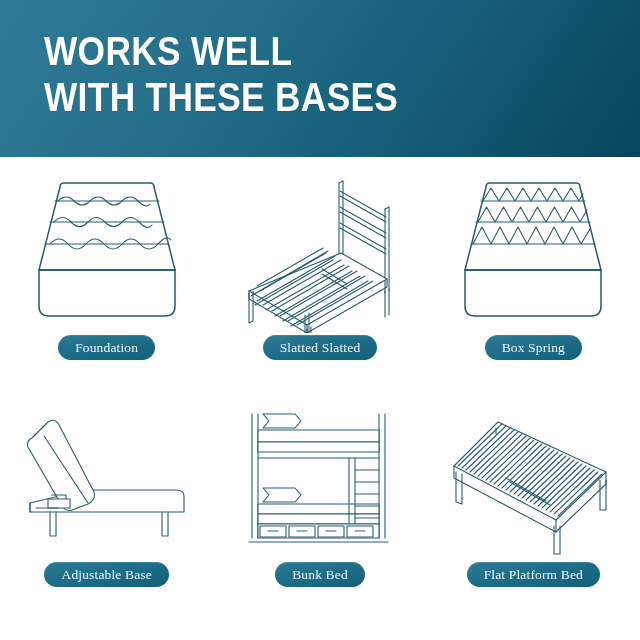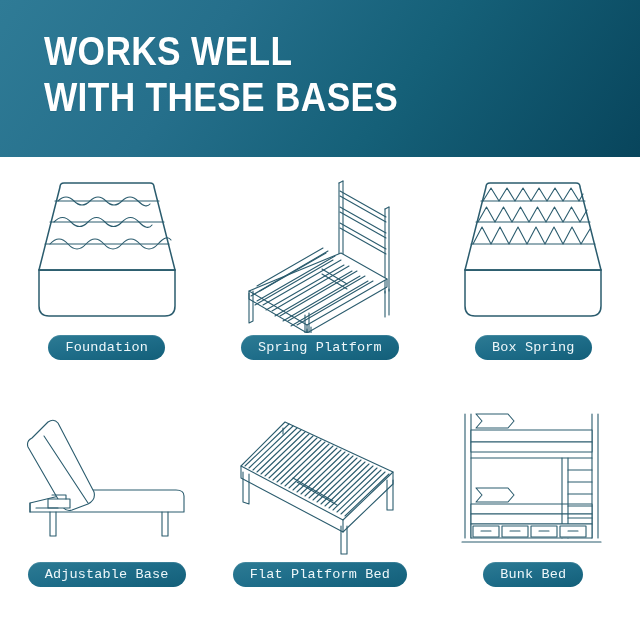--- a/index.html
+++ b/index.html
@@ -73,21 +73,21 @@
   .pill {
     margin-top: 2px;
     display: inline-flex;
     align-items: center;
     justify-content: center;
     height: 25px;
     padding: 0 17px;
     border-radius: 13px;
     background: linear-gradient(170deg, #2d7b94 0%, #1f6e8a 45%, #135f79 100%);
     color: #eef7fa;
-    font-family: Liberation Mono, monospace;
+    font-family: Liberation Serif, serif;
     font-size: 13.5px;
     font-weight: 400;
     letter-spacing: 0.15px;
     white-space: nowrap;
     box-shadow: inset 0 1px 0 rgba(255,255,255,0.12);
   }
   .r2 .art { height: 160px; }
   
   svg .ln {
     fill: none;
@@ -180,21 +180,21 @@
           <path d="M95 104 L120 119"></path>
           <path d="M95 109 L120 124"></path>
 
           <path d="M22 128 L22 158 M26 126 L26 156 M22 158 L26 156"></path>
           <path d="M80 166 L80 196"></path>
           <path d="M80 164 L80 190 M84 162 L84 188"></path>
           <path d="M158 126 L158 152 M162 124 L162 150"></path>
           <path d="M78 150 L78 178 M82 148 L82 176 M78 178 L82 176"></path>
         </g>
       </svg>
-      <span class="pill">Spring Platform</span>
+      <span class="pill">Slatted Slatted</span>
     </div>
 
     <div class="cell r1">
       <svg class="art" viewBox="0 0 186 168">
         <path class="lnf" d="M25 105 L161 105 L161 141 Q161 151 151 151 L35 151 Q25 151 25 141 Z"></path>
         <path class="lnf" d="M46 22 Q46 18 50 18 L136 18 Q140 18 140 22 L161 105 L25 105 Z"></path>
         <path class="ln" d="M25 105 L161 105"></path>
 
         <path class="thin" d="M31 79 L155 79"></path>
         <path class="thin" d="M33 79 L42 62 L51 79 L60 62 L69 79 L78 62 L87 79 L96 62 L105 79 L114 62 L123 79 L132 62 L141 79 L150 64"></path>
@@ -220,20 +220,55 @@
           <path d="M38 95 L52 95 L52 99"></path>
           <path d="M22 108 L44 108"></path>
 
           <path d="M16 103 L16 112"></path>
 
           <path d="M36 112 L36 136 M42 112 L42 136 M36 136 L42 136"></path>
           <path d="M148 112 L148 136 M154 112 L154 136 M148 136 L154 136"></path>
         </g>
       </svg>
       <span class="pill">Adjustable Base</span>
+    </div>
+
+    <div class="cell r2">
+      <svg class="art" viewBox="0 0 186 160">
+        <g class="thin">
+
+          <path d="M25 14 L25 138 M31 14 L31 138"></path>
+          <path d="M152 14 L152 138 M158 14 L158 138"></path>
+
+          <path d="M31 30 L152 30 L152 42 L31 42 Z" fill="#ffffff"></path>
+          <path d="M31 42 L152 42 L152 52 L31 52 Z" fill="#ffffff"></path>
+
+          <path d="M36 14 L68 14 L74 21 L68 28 L36 28 L42 21 Z" fill="#ffffff"></path>
+
+          <path d="M31 58 L152 58"></path>
+
+          <path d="M31 104 L152 104 L152 114 L31 114 Z" fill="#ffffff"></path>
+          <path d="M31 114 L152 114 L152 124 L31 124 Z" fill="#ffffff"></path>
+
+          <path d="M36 88 L68 88 L74 95 L68 102 L36 102 L42 95 Z" fill="#ffffff"></path>
+
+          <path d="M122 58 L122 138 M128 58 L128 138"></path>
+          <path d="M128 70 L152 70 M128 82 L152 82 M128 94 L152 94 M128 106 L152 106 M128 118 L152 118"></path>
+
+          <path d="M31 124 L152 124 L152 138 L31 138 Z" fill="#ffffff"></path>
+          <path d="M33 126 L59 126 L59 137 L33 137 Z" fill="#ffffff"></path>
+          <path d="M62 126 L88 126 L88 137 L62 137 Z" fill="#ffffff"></path>
+          <path d="M91 126 L117 126 L117 137 L91 137 Z" fill="#ffffff"></path>
+          <path d="M120 126 L146 126 L146 137 L120 137 Z" fill="#ffffff"></path>
+          <path d="M41 131 L51 131 M70 131 L80 131 M99 131 L109 131 M128 131 L138 131"></path>
+
+          <path d="M22 142 L161 142"></path>
+        </g>
+      </svg>
+      <span class="pill">Bunk Bed</span>
     </div>
 
     <div class="cell r2">
       <svg class="art" viewBox="0 0 186 160">
         <g class="thin">
 
           <path d="M58 22 L166 72 L116 120 L14 66 Z" fill="#ffffff"></path>
 
           <path d="M14 66 L14 78 L116 132 L116 120"></path>
 
@@ -271,49 +306,14 @@
 
           <path d="M16 72 L16 102 M22 74 L22 104 M16 102 L22 104"></path>
           <path d="M114 126 L114 154 M120 126 L120 154 M114 154 L120 154"></path>
           <path d="M160 80 L160 110 M166 80 L166 110 M160 110 L166 110"></path>
           <path d="M56 28 L56 34"></path>
         </g>
       </svg>
       <span class="pill">Flat Platform Bed</span>
     </div>
 
-    <div class="cell r2">
-      <svg class="art" viewBox="0 0 186 160">
-        <g class="thin">
-
-          <path d="M25 14 L25 138 M31 14 L31 138"></path>
-          <path d="M152 14 L152 138 M158 14 L158 138"></path>
-
-          <path d="M31 30 L152 30 L152 42 L31 42 Z" fill="#ffffff"></path>
-          <path d="M31 42 L152 42 L152 52 L31 52 Z" fill="#ffffff"></path>
-
-          <path d="M36 14 L68 14 L74 21 L68 28 L36 28 L42 21 Z" fill="#ffffff"></path>
-
-          <path d="M31 58 L152 58"></path>
-
-          <path d="M31 104 L152 104 L152 114 L31 114 Z" fill="#ffffff"></path>
-          <path d="M31 114 L152 114 L152 124 L31 124 Z" fill="#ffffff"></path>
-
-          <path d="M36 88 L68 88 L74 95 L68 102 L36 102 L42 95 Z" fill="#ffffff"></path>
-
-          <path d="M122 58 L122 138 M128 58 L128 138"></path>
-          <path d="M128 70 L152 70 M128 82 L152 82 M128 94 L152 94 M128 106 L152 106 M128 118 L152 118"></path>
-
-          <path d="M31 124 L152 124 L152 138 L31 138 Z" fill="#ffffff"></path>
-          <path d="M33 126 L59 126 L59 137 L33 137 Z" fill="#ffffff"></path>
-          <path d="M62 126 L88 126 L88 137 L62 137 Z" fill="#ffffff"></path>
-          <path d="M91 126 L117 126 L117 137 L91 137 Z" fill="#ffffff"></path>
-          <path d="M120 126 L146 126 L146 137 L120 137 Z" fill="#ffffff"></path>
-          <path d="M41 131 L51 131 M70 131 L80 131 M99 131 L109 131 M128 131 L138 131"></path>
-
-          <path d="M22 142 L161 142"></path>
-        </g>
-      </svg>
-      <span class="pill">Bunk Bed</span>
-    </div>
-
   </div>
 </div>
 
 </body></html>

